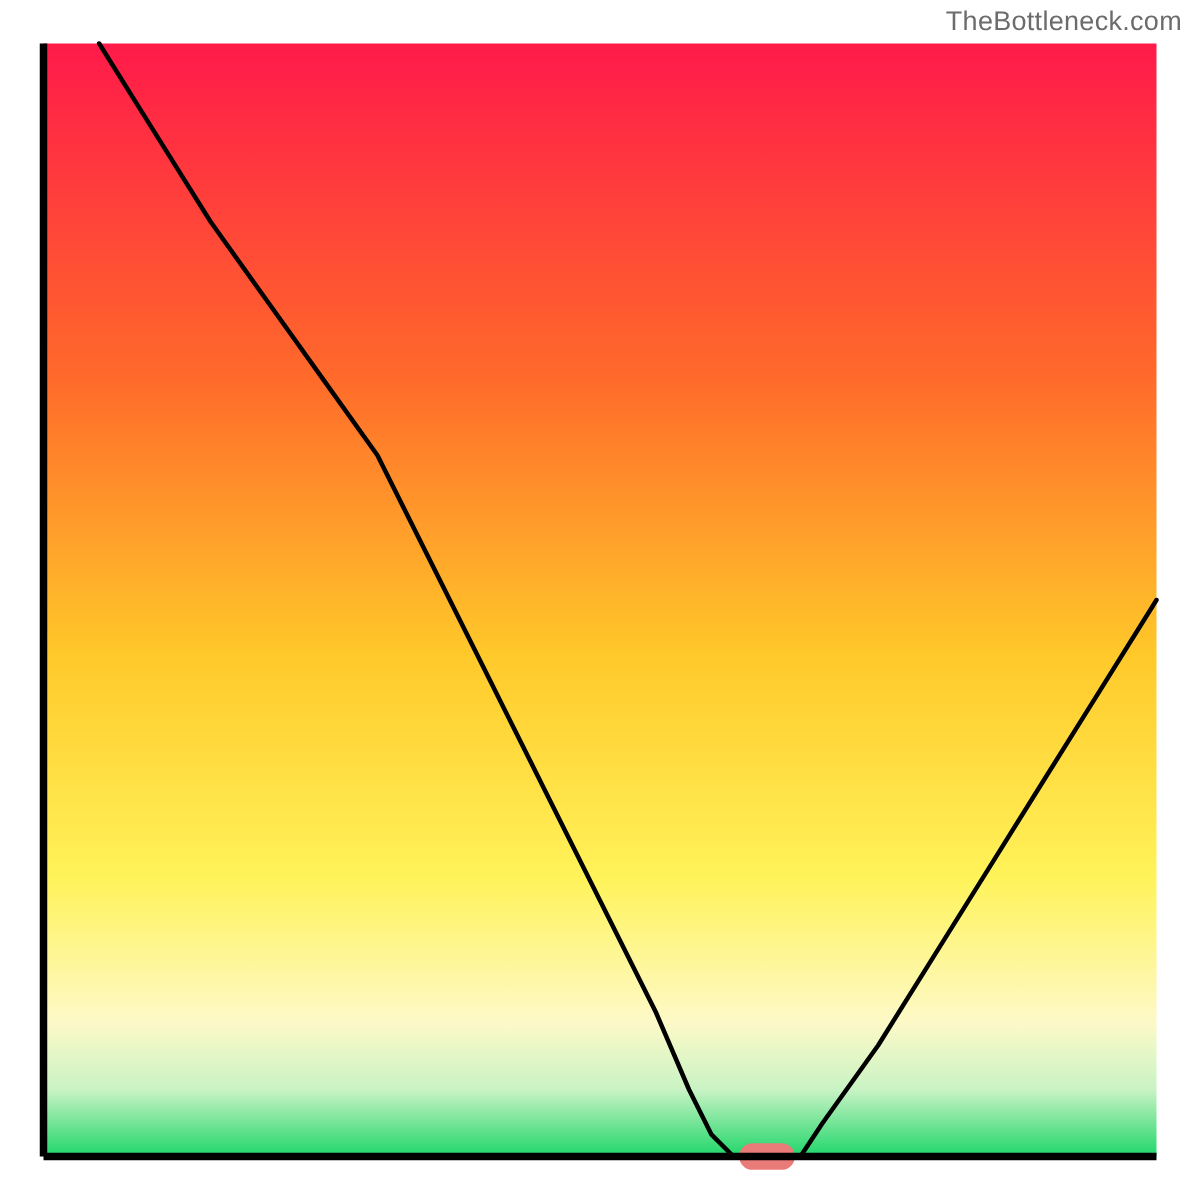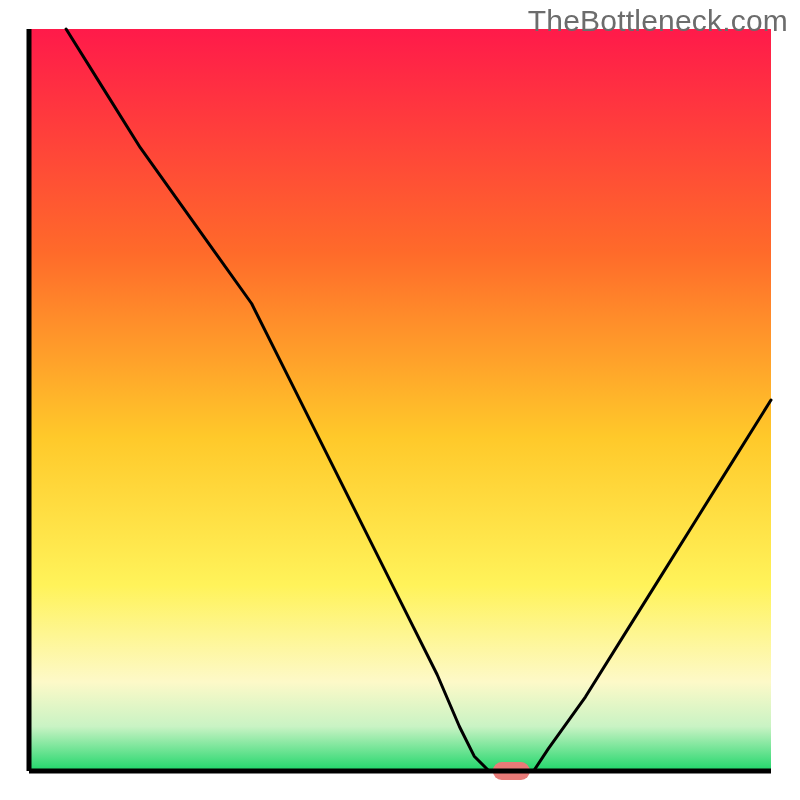--- a/index.html
+++ b/index.html
@@ -16,21 +16,21 @@
     height: 800px;
   }
   svg {
     display: block;
   }
   .watermark {
     position: absolute;
     top: 4px;
     right: 12px;
     font-family: Arial, Helvetica, sans-serif;
-    font-size: 30px;
+    font-size: 18px;
     color: #6c6c6c;
     font-weight: 400;
     letter-spacing: 0.2px;
   }
 </style>
 </head>
 <body>
 
 <div class="chart-wrapper">
 

